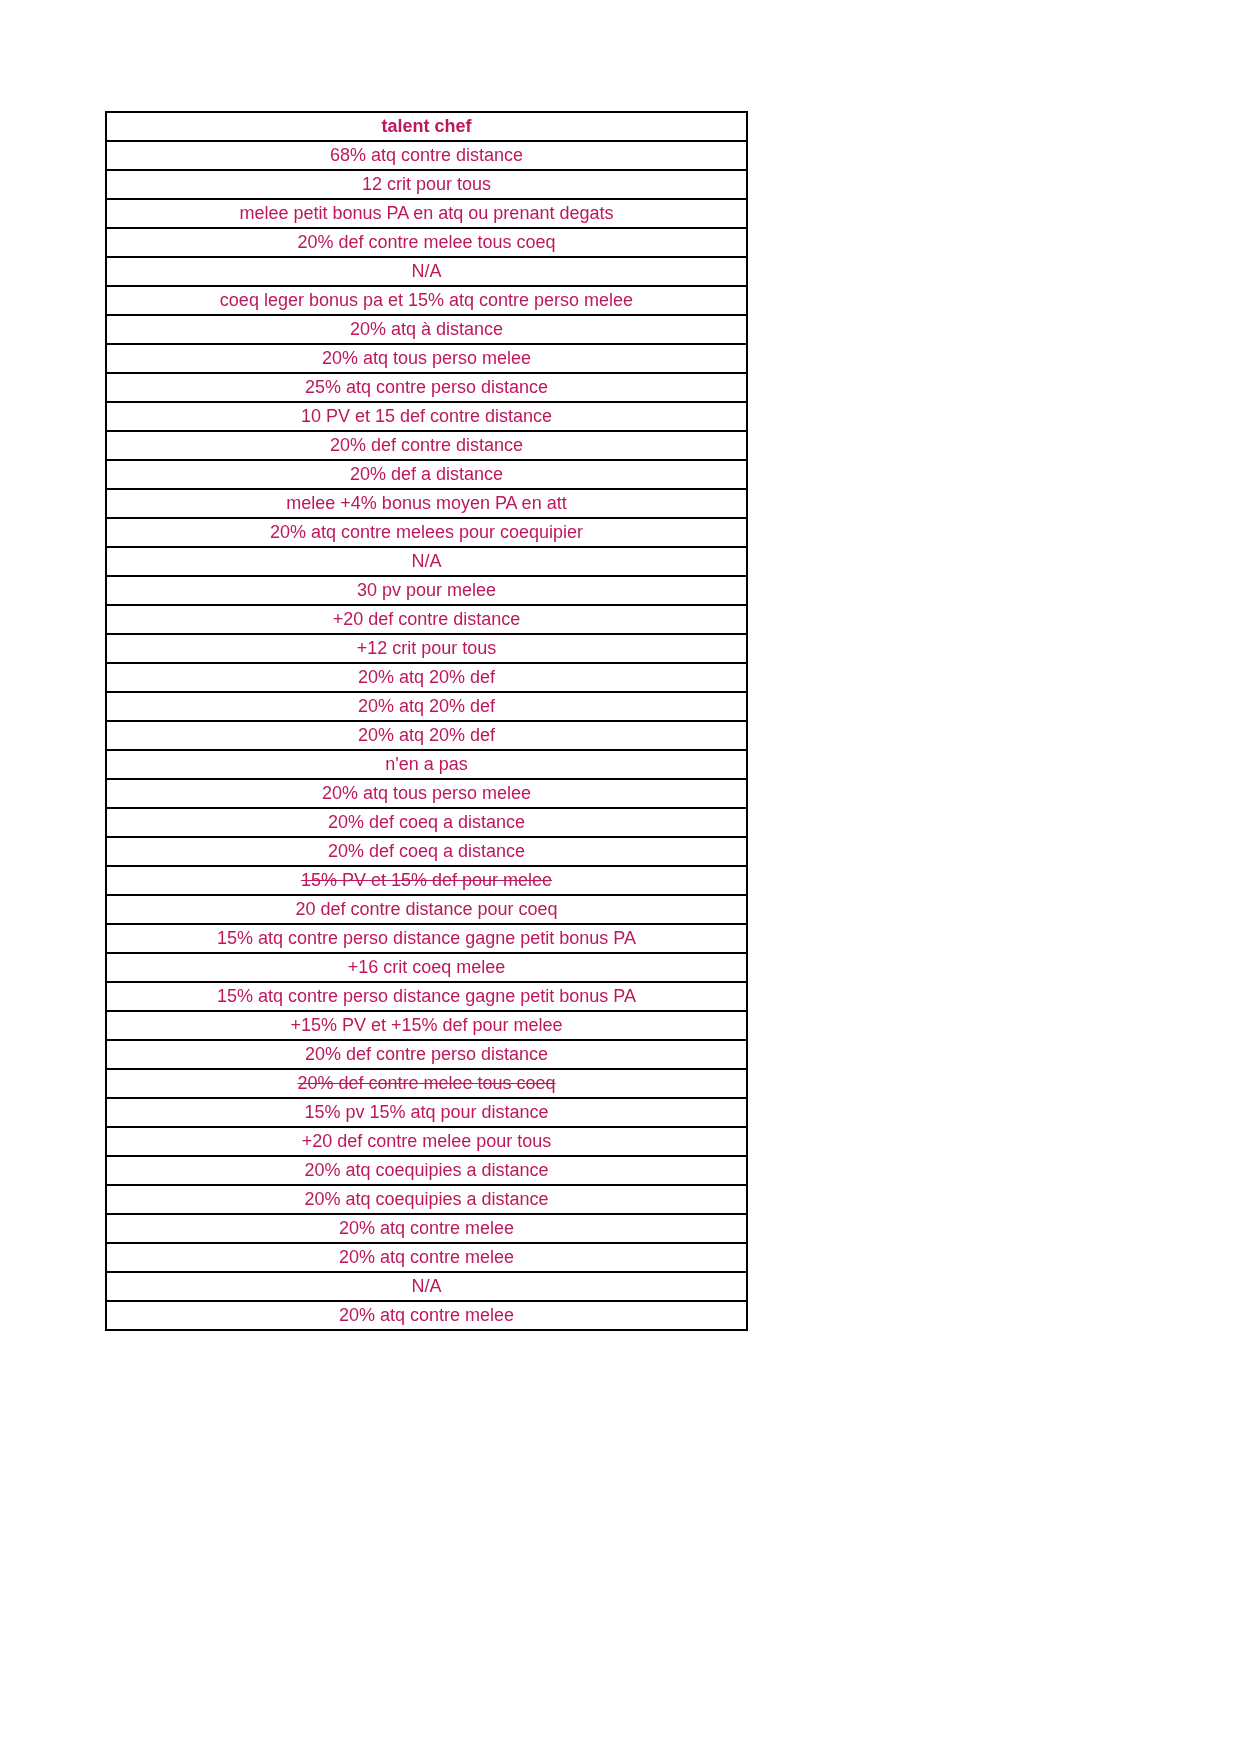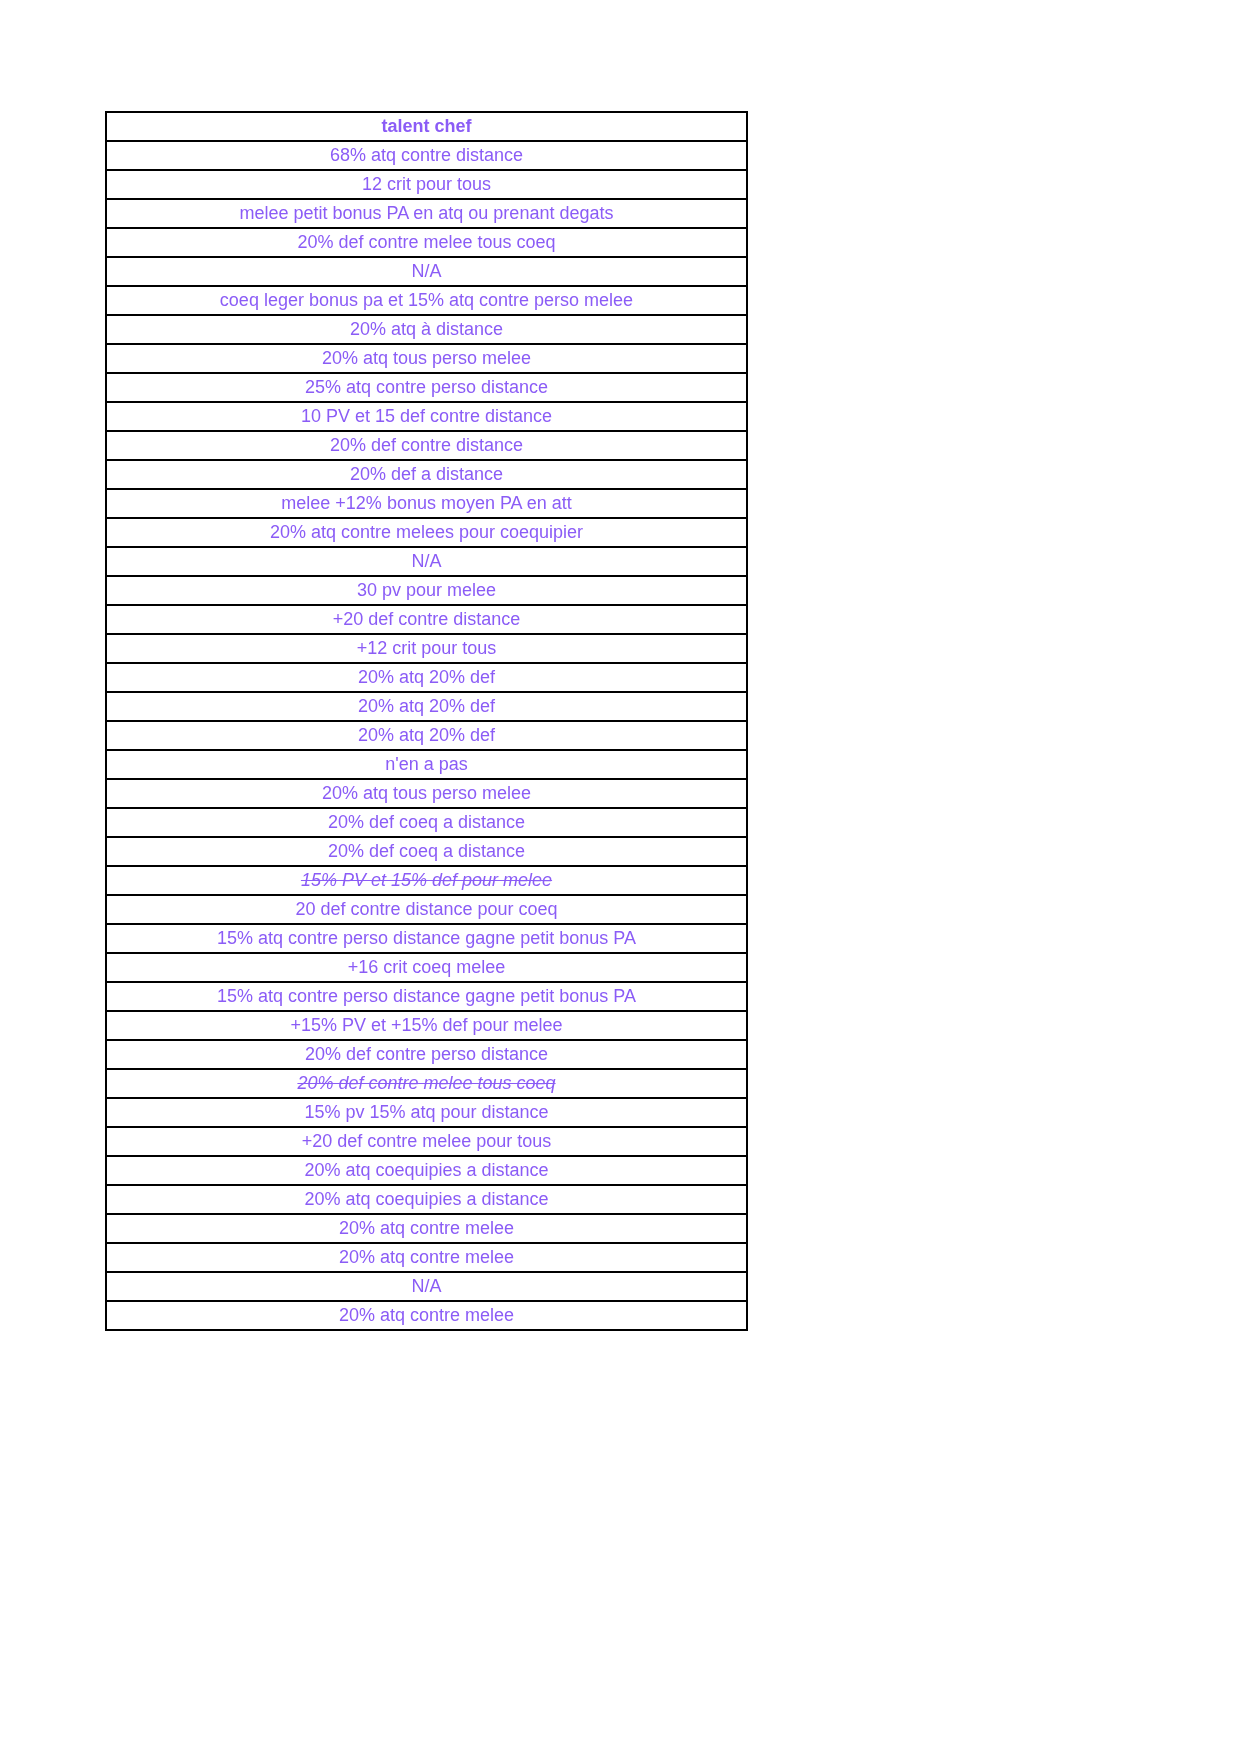--- a/index.html
+++ b/index.html
@@ -23,31 +23,30 @@
     table-layout: fixed;
   }
   table.talent-table td, table.talent-table th {
     border: 2px solid #000000;
     height: 27px;
     padding: 0 4px;
     text-align: center;
     vertical-align: middle;
     font-size: 18px;
     line-height: 1.15;
-    color: #8b5cf6;
+    color: #be185d;
     white-space: nowrap;
     overflow: hidden;
     font-weight: normal;
   }
   table.talent-table th {
     font-weight: bold;
   }
   td.strike {
     text-decoration: line-through;
-    font-style: italic;
   }
 </style>
 </head>
 <body>
 
 <div class="page">
   <table class="talent-table">
     <thead>
       <tr>
         <th>talent chef</th>
@@ -98,21 +97,21 @@
   <tr>
     <td>20% def contre distance</td>
   </tr>
 
   <tr>
     <td>20% def a distance</td>
   </tr>
 
 
   <tr>
-    <td>melee +12% bonus moyen PA en att</td>
+    <td>melee +4% bonus moyen PA en att</td>
   </tr>
 
   <tr>
     <td>20% atq contre melees pour coequipier</td>
   </tr>
 
   <tr>
     <td>N/A</td>
   </tr>
 

